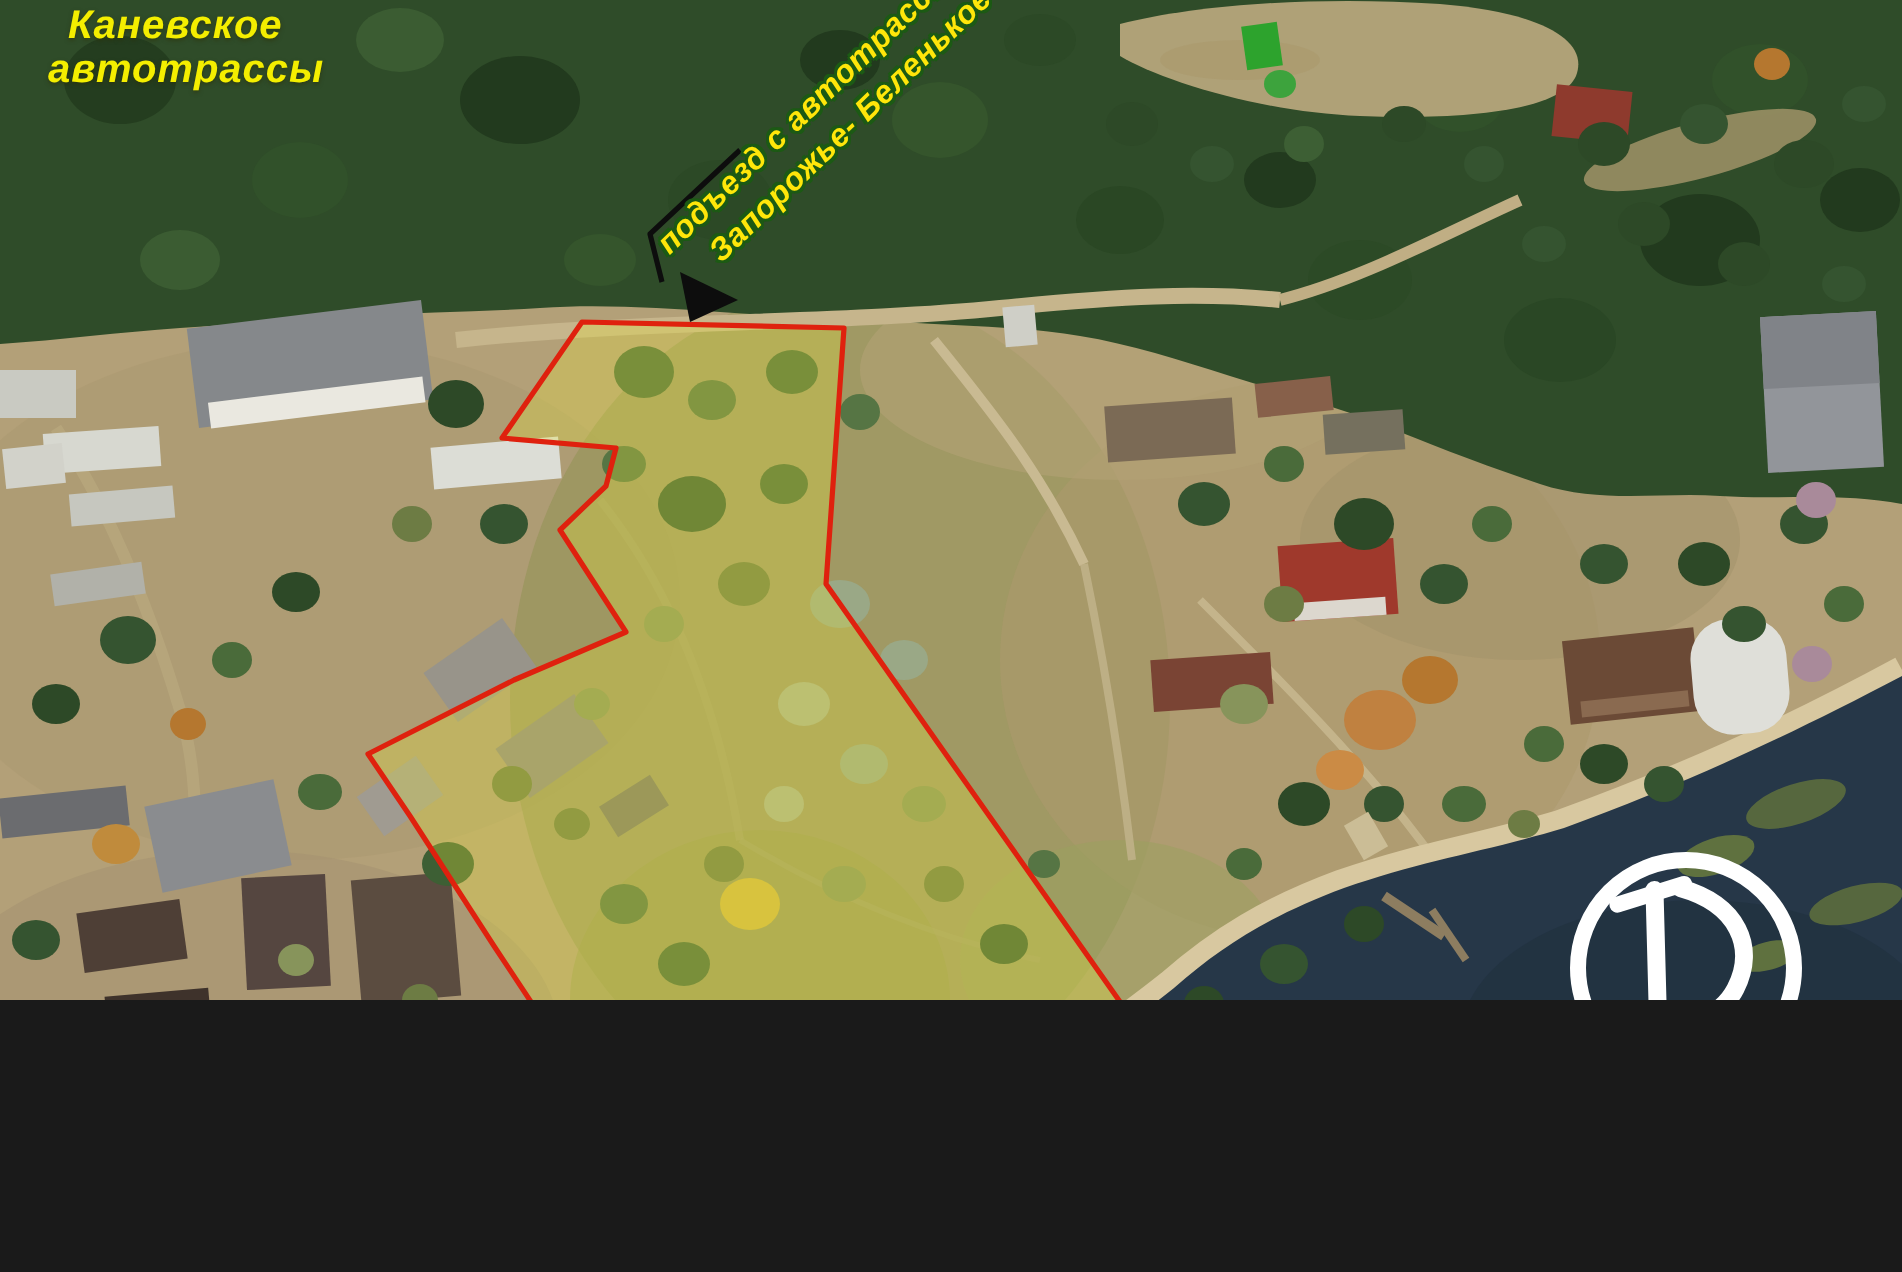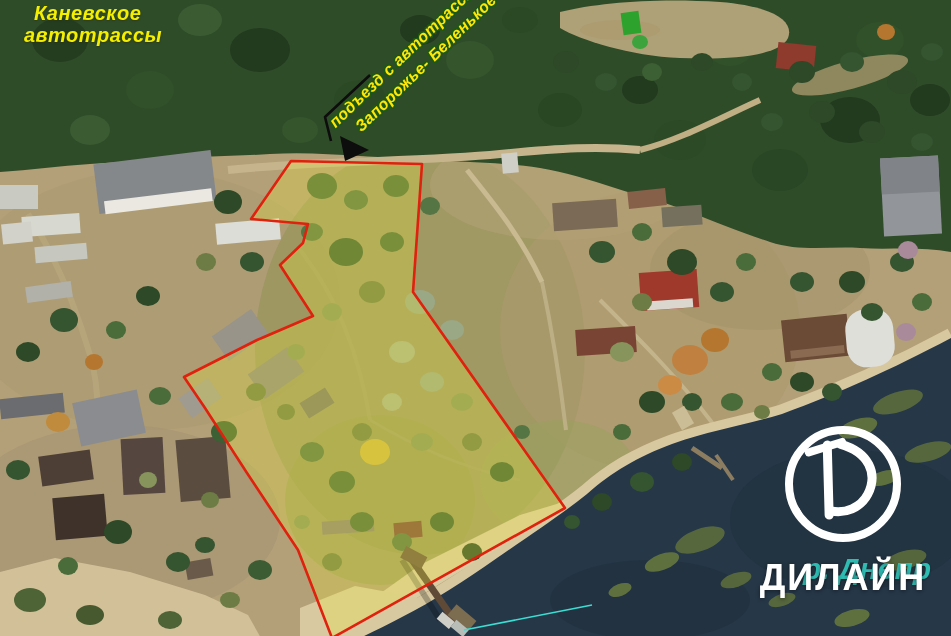--- a/index.html
+++ b/index.html
@@ -2,21 +2,21 @@
 <html style="--annotation-red: #df210e; --property-highlight: #e9e33a; --forestry-yellow: #f4ee00; --access-text-yellow: #ffe60a; --access-text-outline: #1c5a14; --dock-cyan: #3adfd4; --river-teal: #2fbdb3; --brand-white: #ffffff; --water: #263748; --forest-green: #2f4c29; --terrain-tan: #b3a078; --arrow-black: #0d0d0d;"><head>
 <meta charset="utf-8">
 <style>
   :root{
     --annotation-red:#df210e; --property-highlight:#e9e33a; --forestry-yellow:#f4ee00;
     --access-text-yellow:#ffe60a; --access-text-outline:#1c5a14; --dock-cyan:#3adfd4;
     --river-teal:#2fbdb3; --brand-white:#ffffff; --water:#263748; --forest-green:#2f4c29;
     --terrain-tan:#b3a078; --arrow-black:#0d0d0d;
   }
   html,body{margin:0;padding:0;background:#1a1a1a}
-  #stage{position:relative;width:951px;height:636px;overflow:hidden;
+  #stage{position:relative;width:951px;height:500px;overflow:hidden;
          font-family:"Liberation Sans",sans-serif;background:var(--terrain-tan)}
   #photo{position:absolute;left:0;top:0}
   .label{position:absolute;font-style:italic;font-weight:bold;line-height:1.1;white-space:nowrap}
   .forestry{left:24px;top:2px;font-size:20px;color:var(--forestry-yellow);
             letter-spacing:.5px;text-shadow:0 1px 2px rgba(45,45,0,.55)}
   .forestry .l1{padding-left:10px}
   .access{left:308px;top:34px;width:224px;font-size:16px;line-height:1.3;
           color:var(--access-text-yellow);transform:rotate(-44deg);letter-spacing:.3px;
           --o:var(--access-text-outline);
           text-shadow:-2px 0 var(--o),2px 0 var(--o),0 -2px var(--o),0 2px var(--o),

